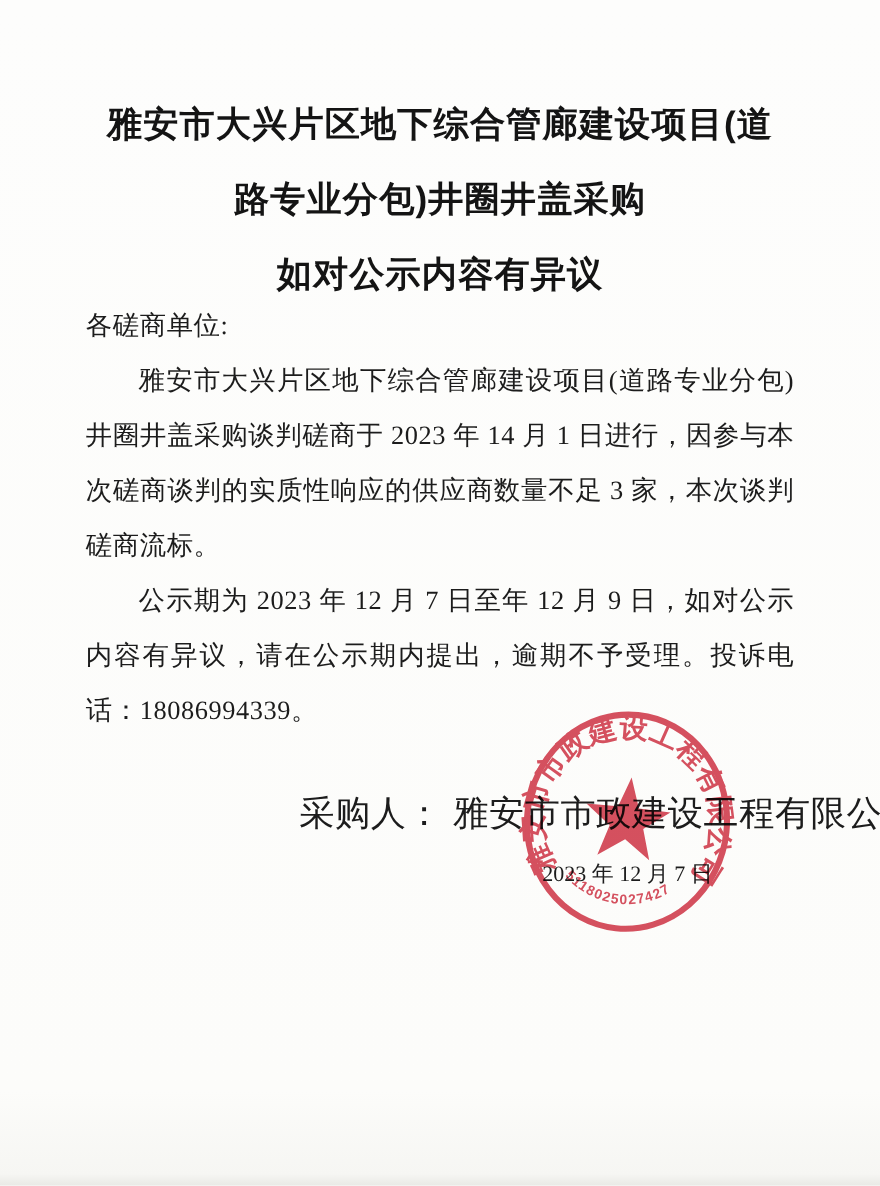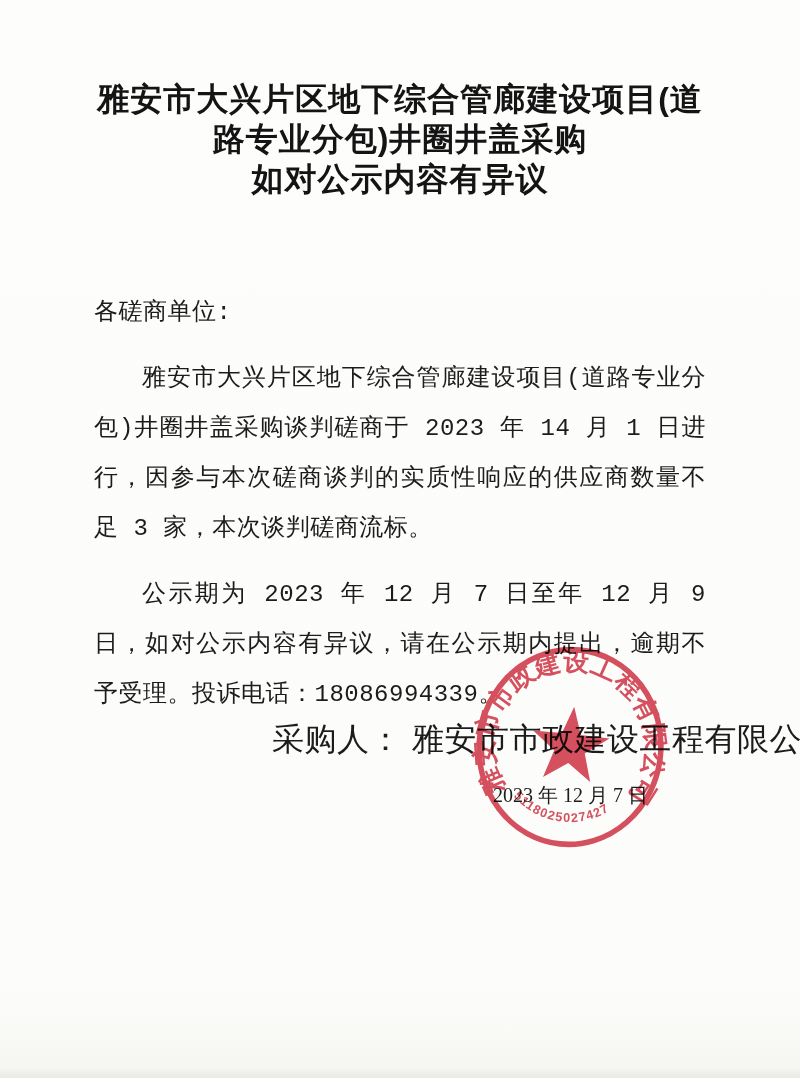--- a/index.html
+++ b/index.html
@@ -16,35 +16,35 @@
   }
   .title-block {
     position: absolute;
     top: 79px;
     left: 95px;
     width: 610px;
     text-align: center;
     font-family: "Liberation Sans", "DejaVu Sans", sans-serif;
     font-weight: bold;
     font-size: 32px;
-    line-height: 40px;
+    line-height: 68px;
     letter-spacing: 1px;
     color: #141414;
   }
   .body-block {
     position: absolute;
     top: 272px;
     left: 78px;
     width: 644px;
     font-size: 24px;
     line-height: 50px;
     letter-spacing: 0.5px;
     color: #1c1c1c;
   }
-  .body-block p { margin: 16px; text-align: justify; font-family: Liberation Mono, monospace; }
+  .body-block p { margin: 0; text-align: justify; }
   .body-block p.indent { text-indent: 2em; }
   .sig-buyer {
     position: absolute;
     top: 716px;
     left: 272px;
     font-size: 32px;
     line-height: 46px;
     letter-spacing: 0.5px;
     white-space: nowrap;
     color: #1c1c1c;

